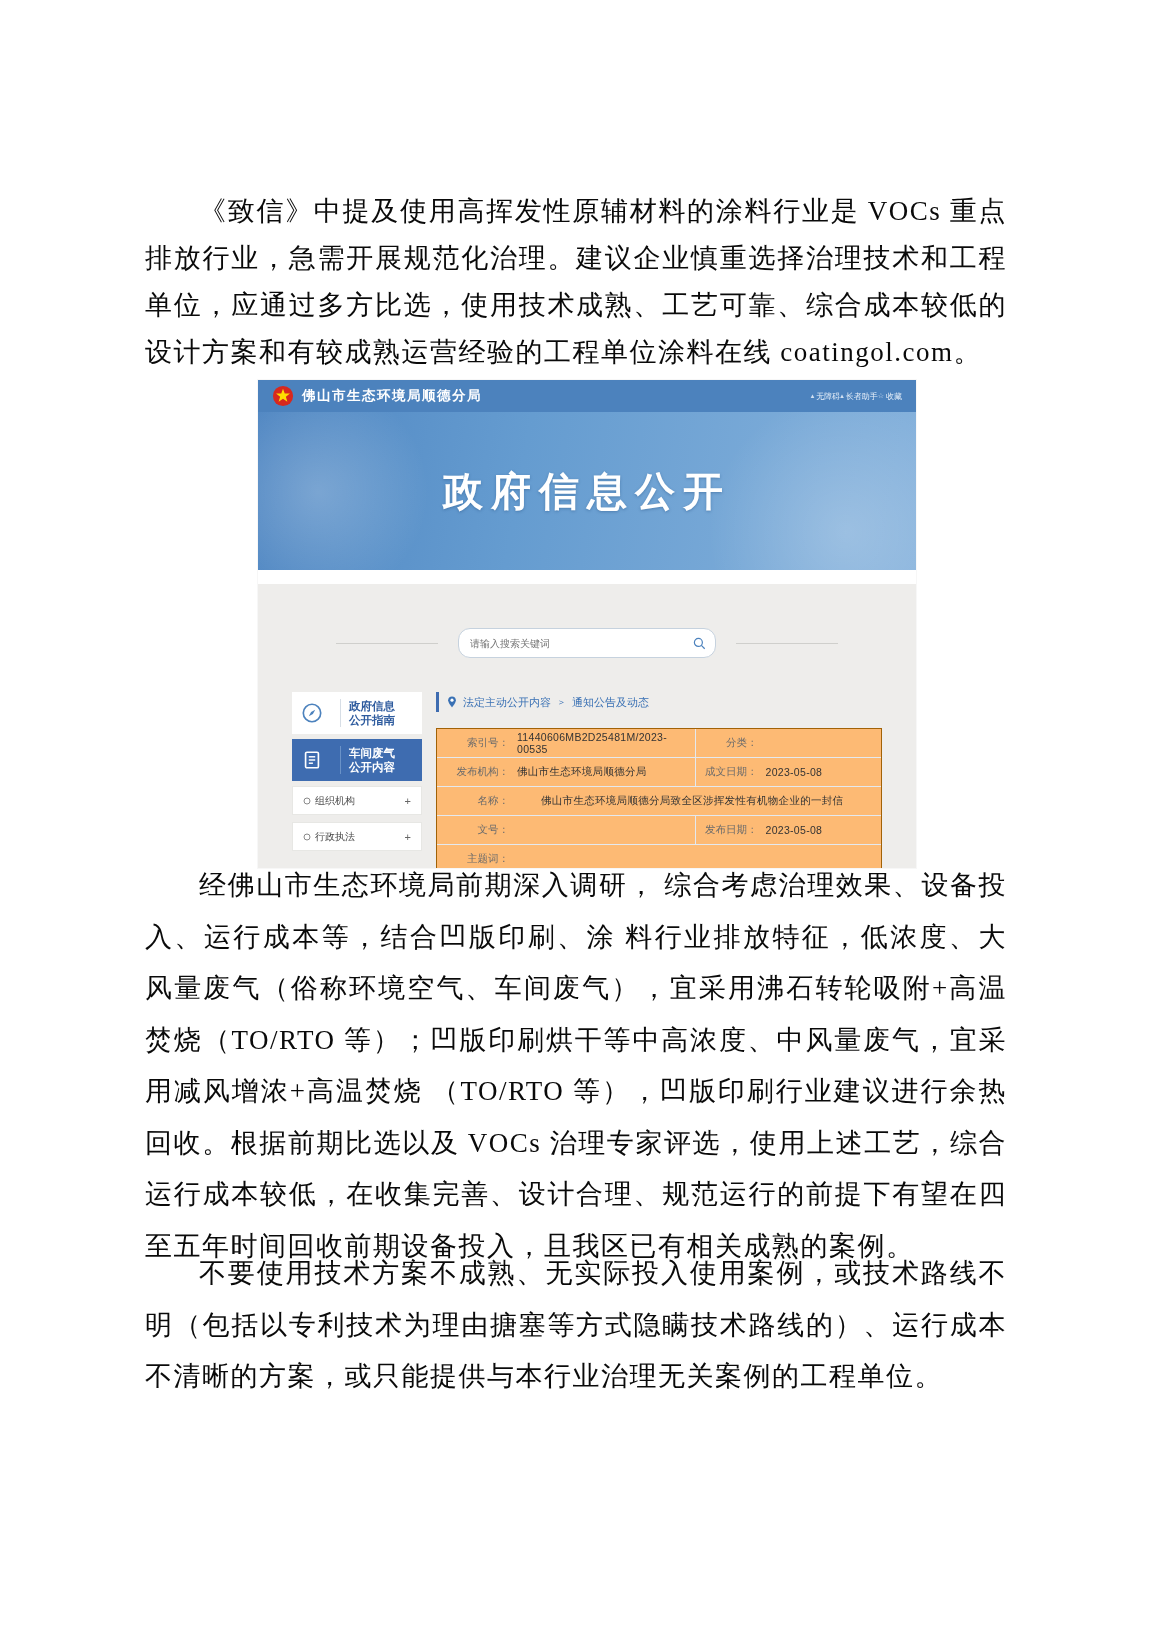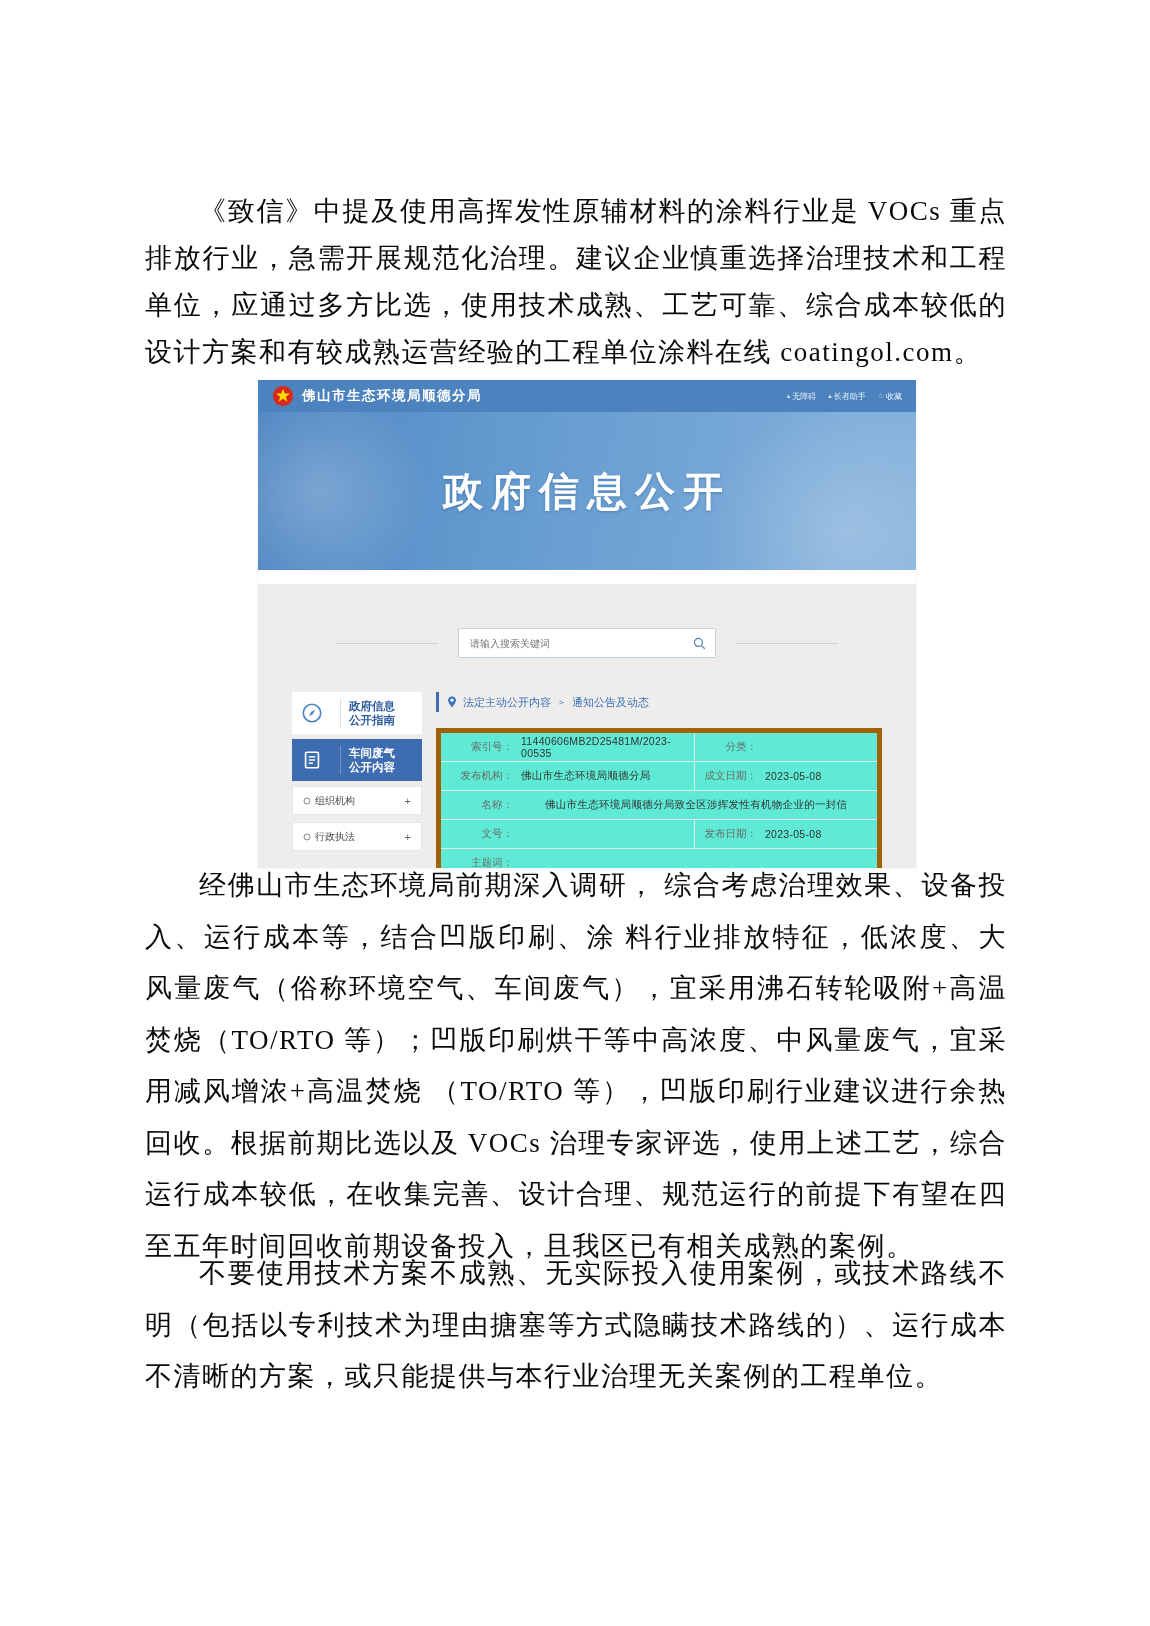--- a/index.html
+++ b/index.html
@@ -28,21 +28,21 @@
     box-shadow:0 0 0 1px rgba(0,0,0,0.03);
   }
   
   .shot-header{
     height:32px;background:#4c82bd;display:flex;align-items:center;
     justify-content:space-between;padding:0 14px;
   }
   .brand{display:flex;align-items:center;gap:8px;}
   .emblem{width:22px;height:22px;display:inline-flex;}
   .site-name{color:#ffffff;font-weight:bold;font-size:13.5px;letter-spacing:1.5px;}
-  .header-links{display:flex;gap:12px;align-items:center;}
+  .header-links{display:flex;gap:0;align-items:center;}
   .hlink{color:#eaf2fb;font-size:8px;display:inline-flex;align-items:center;gap:2px;cursor:pointer;}
   .hlink .g{font-size:7px;opacity:.85;}
   
   .banner{
     height:158px;position:relative;display:flex;align-items:center;justify-content:center;
     background:linear-gradient(100deg,#4f86c2 0%,#659cd0 40%,#86b2dc 100%);
     overflow:hidden;
   }
   .banner::before,.banner::after{
     content:"";position:absolute;border-radius:50%;
@@ -52,21 +52,21 @@
   .banner::after{width:300px;height:300px;right:-80px;top:-30px;}
   .banner-title{
     color:#ffffff;font-size:40px;font-weight:bold;letter-spacing:8px;
     text-shadow:0 1px 3px rgba(20,60,110,0.35);z-index:1;
   }
   
   .shot-content{border-top:14px solid #ffffff;background:#eeedeb;height:284px;padding-top:0;}
   .search-row{display:flex;align-items:center;justify-content:center;gap:20px;margin-top:44px;}
   .hline{width:102px;height:1px;background:#cfcfcc;}
   .search-box{
-    width:238px;height:28px;background:#ffffff;border:1px solid #c6d2de;border-radius:1px;
+    width:238px;height:28px;background:#ffffff;border:1px solid #c6d2de;border-radius:12px;
     display:flex;align-items:center;justify-content:space-between;padding:0 9px;
   }
   .search-box input{
     border:none;outline:none;background:transparent;width:185px;
     font-size:10px;color:#8a97a5;font-family:"Liberation Sans",sans-serif;
   }
   .mag{width:13px;height:13px;cursor:pointer;display:inline-flex;}
   
   .cols{display:flex;gap:14px;padding:0 34px;margin-top:34px;align-items:flex-start;}
   .side{width:130px;flex:0 0 130px;}
@@ -90,21 +90,21 @@
   .side-item .circ{width:8px;height:8px;flex:0 0 8px;display:inline-flex;}
   .side-item .plus{color:#666;font-size:11px;}
   
   .main{flex:1;}
   .breadcrumb{
     display:flex;align-items:center;gap:6px;height:20px;
     border-left:3px solid #3e6cb0;padding-left:8px;font-size:11px;color:#3a71b4;font-family:Liberation Serif, serif;
   }
   .breadcrumb .pin{width:10px;height:12px;display:inline-flex;}
   .bc-sep{color:#3a71b4;font-size:9px;}
-  .detail-table{margin-top:16px;background:#5eead4;border:5px solid #a16207;}
+  .detail-table{margin-top:16px;background:#fdba74;border:1px solid #a16207;}
   .trow{display:flex;border-bottom:1px solid #e4e9ef;min-height:28px;align-items:stretch;font-size:10.5px;}
   .trow:last-child{border-bottom:none;}
   .tcell{display:flex;align-items:center;padding:2px 0;}
   .tcell.left{flex:0 0 58%;}
   .tcell.right{flex:1;border-left:1px solid #e4e9ef;}
   .tlabel{width:72px;flex:0 0 72px;text-align:right;color:#6b6b6b;}
   .tcell.right .tlabel{width:62px;flex:0 0 62px;}
   .tvalue{color:#333;padding-left:8px;letter-spacing:.3px;}
   .tcell.full{flex:1;gap:24px;}
 </style>

